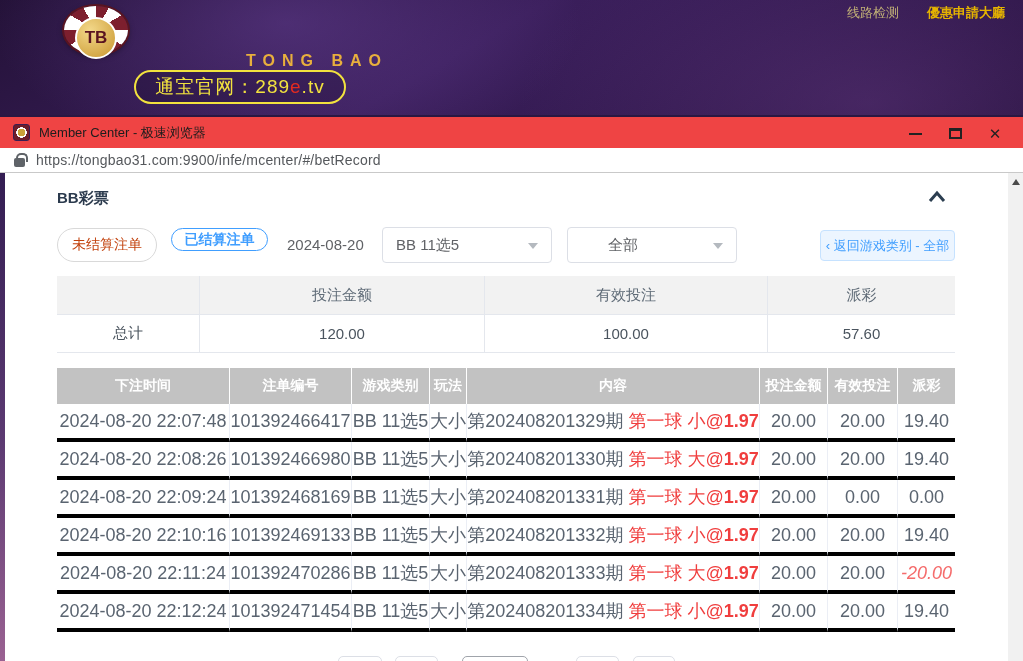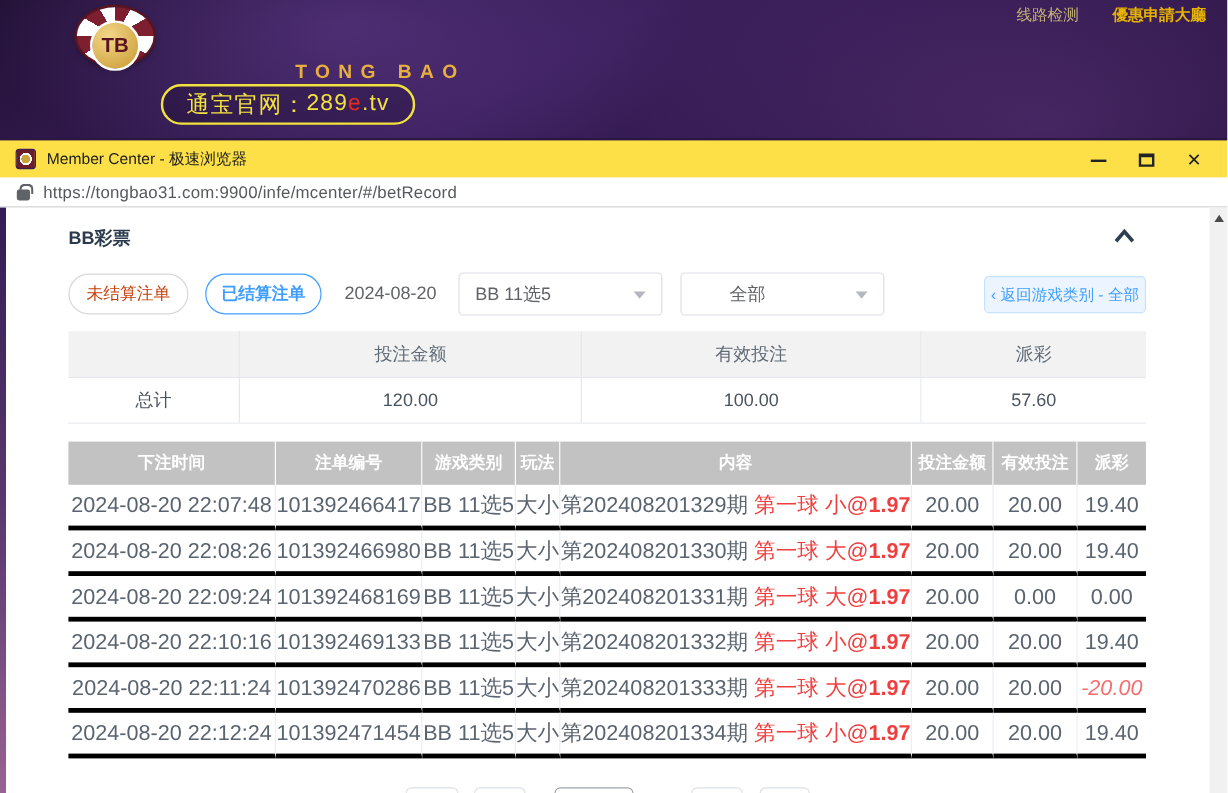--- a/index.html
+++ b/index.html
@@ -31,21 +31,21 @@
     font-size:19px; font-weight:normal; color:#f2e23e; letter-spacing:1px; }
   .badge .hl { color:#e42b20; }
   .top-links { position:absolute; right:18px; top:4px; font-size:13px; }
   .link-line { color:#c3b277; margin-right:28px; text-decoration:none; cursor:pointer; }
   .link-promo { color:#e5b300; font-weight:bold; text-decoration:none; cursor:pointer; }
   .slogan { position:absolute; right:48px; top:62px; font-family:"DejaVu Serif",serif; font-style:italic;
     font-weight:bold; font-size:30px; letter-spacing:9px;
     background:linear-gradient(#f7e9a8, #dfa83a); -webkit-background-clip:text; background-clip:text; color:transparent; }
 
   
-  .titlebar { position:absolute; left:0; top:115px; width:1023px; height:33px; background:#fde047;
+  .titlebar { position:absolute; left:0; top:115px; width:1023px; height:33px; background:#ef4444;
     border-top:2px solid #2a1742; display:flex; align-items:center; }
   .favicon { width:17px; height:17px; border-radius:3px; margin-left:13px;
     background:radial-gradient(circle at 50% 50%, #caa33a 0 34%, #fff 35% 48%, #6d1d2a 49% 100%);
     border:1px solid #3a1d52; }
   .win-title { margin-left:9px; font-size:13px; color:#1d1d1d; }
   .win-controls { position:absolute; right:8px; top:0; height:33px; display:flex; align-items:center; }
   .wc { width:40px; height:33px; display:flex; align-items:center; justify-content:center; cursor:pointer; color:#222; }
   .wc-min-glyph { display:block; width:13px; height:0; border-top:2px solid #222; }
   .wc-max-glyph { display:block; width:13px; height:11px; border:2px solid #222; border-top-width:3px; }
   .wc-close-glyph { font-size:15px; line-height:1; }
@@ -63,21 +63,21 @@
   .scrollbar { position:absolute; right:0; top:0; width:15px; height:488px; background:#f1f1f1; }
   .sb-up { position:absolute; top:6px; left:3.5px; width:0; height:0;
     border-left:4px solid transparent; border-right:4px solid transparent; border-bottom:6px solid #4b4b4b; }
 
   .section-title { position:absolute; left:57px; top:16px; font-size:15px; font-weight:bold; color:#2b3a4d; }
   .collapse { position:absolute; left:922px; top:13px; width:30px; height:22px; cursor:pointer; }
 
   
   .btn-unsettled { position:absolute; left:57px; top:55px; width:100px; height:34px; background:#fff;
     border:1px solid #d9d9d9; border-radius:17px; font-size:14px; color:#c2410c; cursor:pointer; }
-  .btn-settled { position:absolute; left:171px; top:55px; width:97px; height:34px; background:#fff;
+  .btn-settled { position:absolute; left:171px; top:55px; width:97px; height:23px; background:#fff;
     border:1.5px solid #409eff; border-radius:17px; font-size:14px; font-weight:bold; color:#409eff; cursor:pointer; }
   .filter-date { position:absolute; left:287px; top:63px; font-size:15px; color:#606266; cursor:pointer; }
   .select { position:absolute; top:54px; height:36px; width:170px; background:#fff; border:1px solid #dcdfe6;
     border-radius:4px; display:flex; align-items:center; padding:0 30px 0 13px; font-size:15px; color:#606266; cursor:pointer; }
   .select-game { left:382px; } .select-type { left:567px;padding-left:40px; }
   .caret { position:absolute; right:13px; top:15px; width:0; height:0;
     border-left:5px solid transparent; border-right:5px solid transparent; border-top:6px solid #b4b9bf; }
   .btn-back { position:absolute; left:820px; top:57px; width:135px; height:31px; background:#ecf5ff;
     border:1px solid #c6e2ff; border-radius:4px; font-size:13px; color:#409eff; cursor:pointer; }
 

